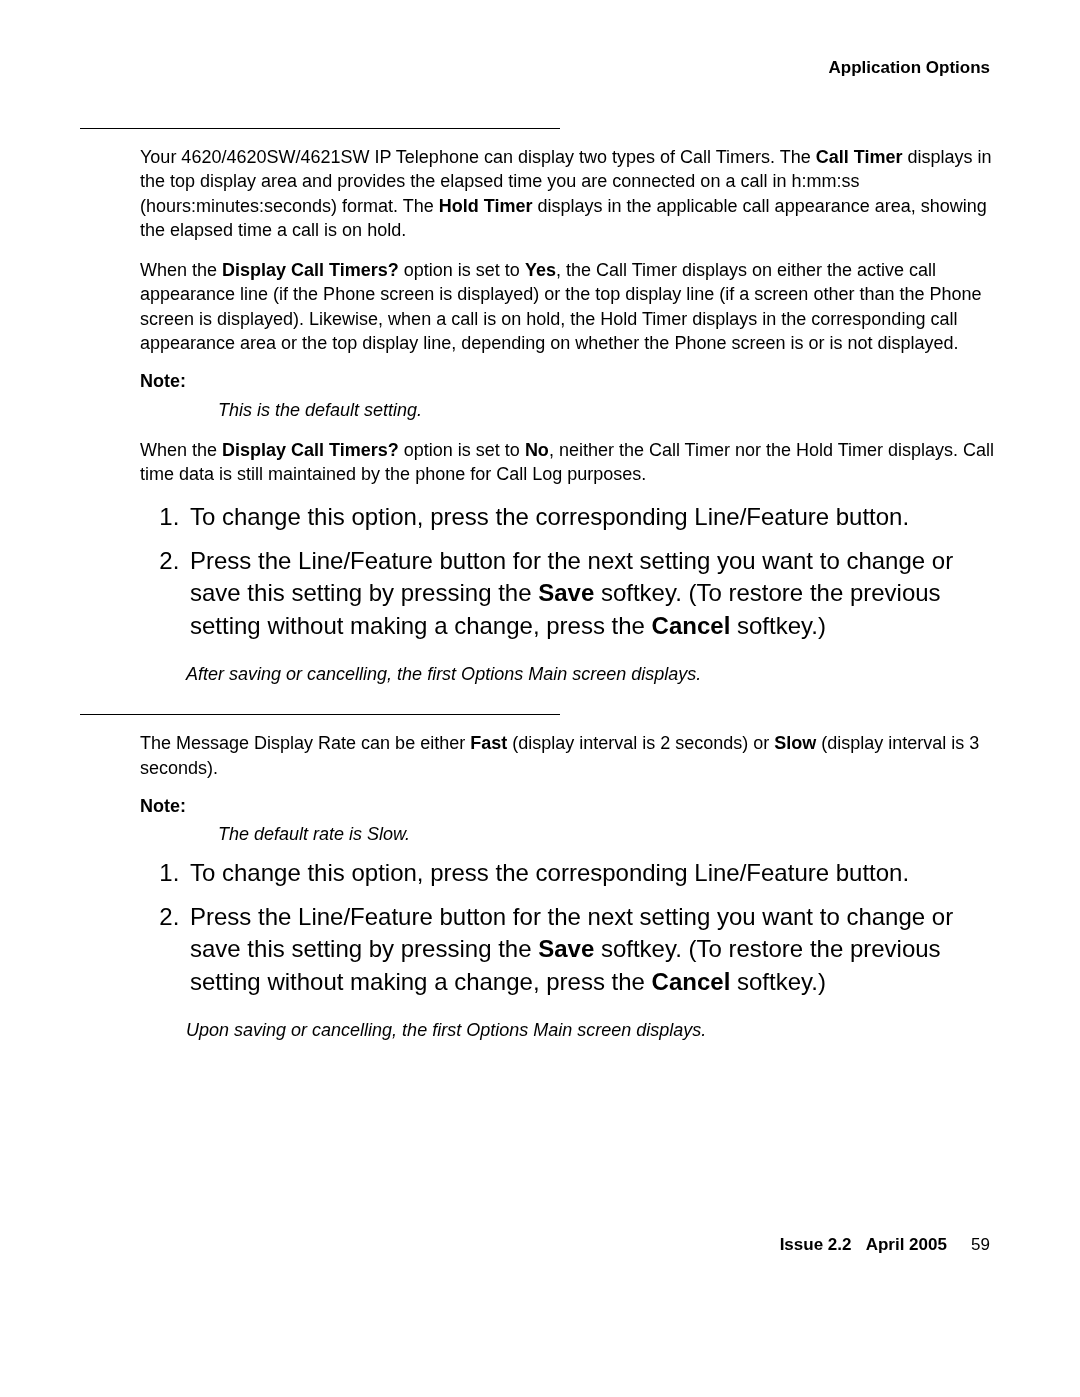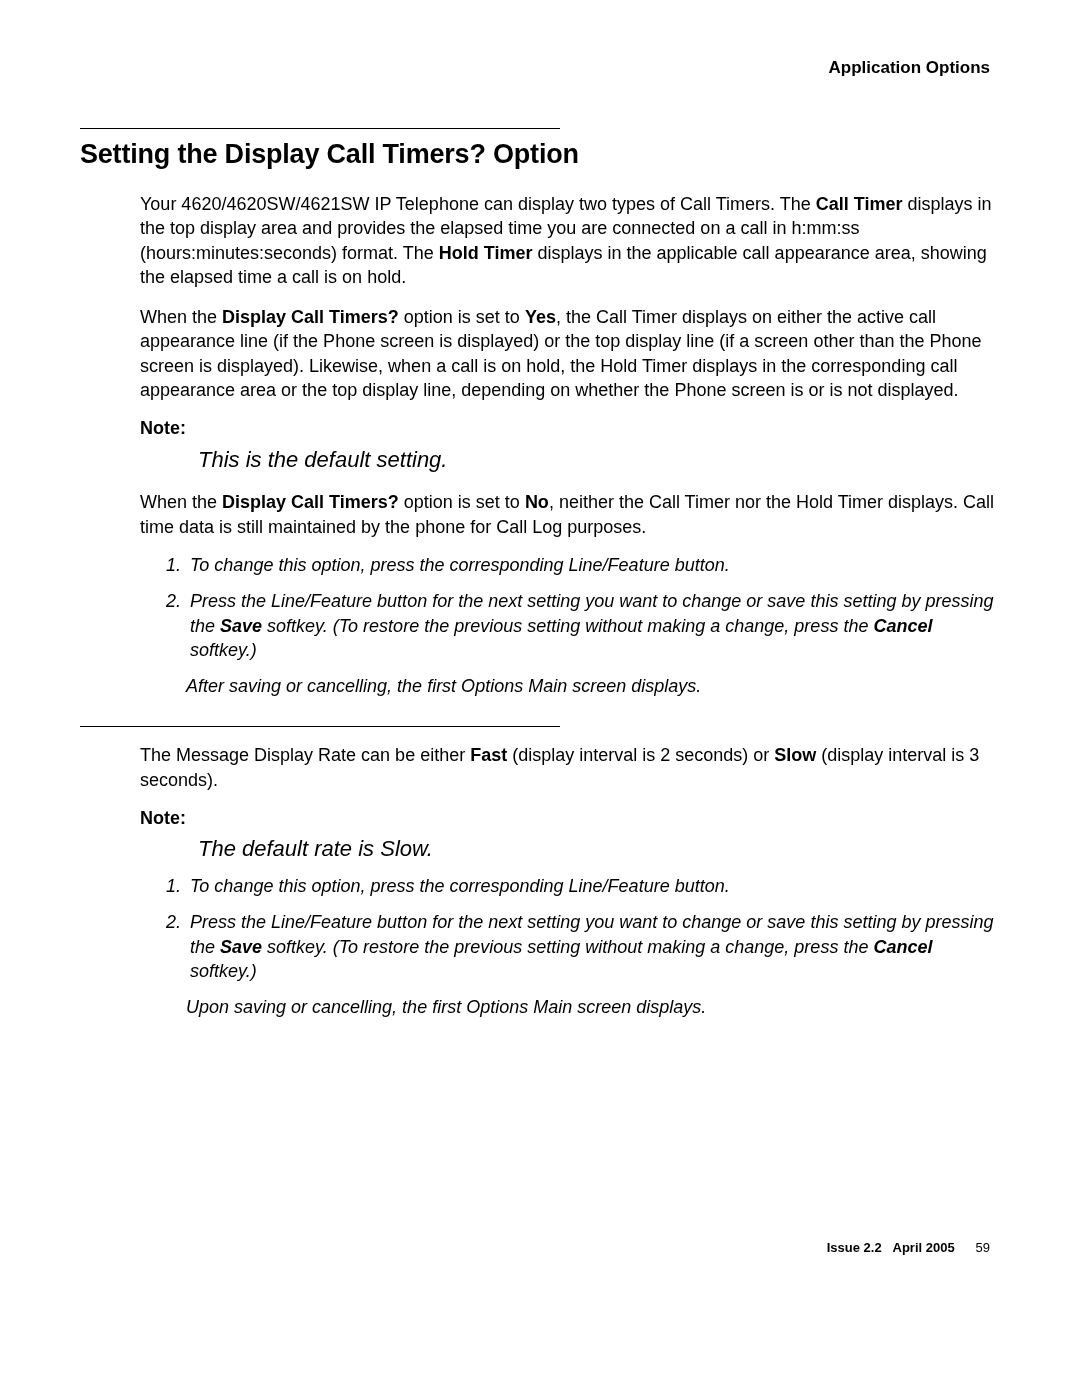--- a/index.html
+++ b/index.html
@@ -43,64 +43,62 @@
   .para {
     margin: 16px 0 14px 0;
   }
   .note-label {
     font-weight: bold;
     margin-bottom: 4px;
     font-size: 18px;
   }
   .note-text {
     font-style: italic;
-    margin-left: 58px;
+    margin-left: 78px;
     margin-bottom: 10px;
-    font-size: 22px;
+    font-size: 18px;
   }
   ol.steps {
     margin: 0 0 6px 0;
     padding-left: 46px;
-    font-size: 18px;
+    font-size: 24px;
     line-height: 1.35;
-    font-style: italic;
   }
   ol.steps li {
     margin-bottom: 12px;
     padding-left: 4px;
   }
   .step-italic {
     font-style: italic;
     margin-left: 46px;
-    margin-top: 4px;
+    margin-top: 20px;
     margin-bottom: 28px;
     font-size: 18px;
   }
   .footer {
     position: absolute;
     bottom: 48px;
     right: 90px;
-    font-size: 13px;
+    font-size: 17px;
     font-weight: bold;
   }
   .footer .pagenum {
     font-weight: normal;
     margin-left: 10px;
   }
   b { font-weight: bold; }
 </style>
 </head>
 <body>
 
 <div class="page">
 
   <div class="header-right">Application Options</div>
 
   <hr class="section-rule">
-  <h2 class="section-heading">Setting the Display Call Timers? Option</h2>
 
   <div class="body-block">
     <p class="para">
       <span>Your 4620/4620SW/4621SW IP Telephone can display two types of Call Timers. The </span><b>Call Timer</b><span> displays in the top display area and provides the elapsed time you are connected on a call in h:mm:ss (hours:minutes:seconds) format. The </span><b>Hold Timer</b><span> displays in the applicable call appearance area, showing the elapsed time a call is on hold.</span>
     </p>
 
     <p class="para">
       <span>When the </span><b>Display Call Timers?</b><span> option is set to </span><b>Yes</b><span>, the Call Timer displays on either the active call appearance line (if the Phone screen is displayed) or the top display line (if a screen other than the Phone screen is displayed). Likewise, when a call is on hold, the Hold Timer displays in the corresponding call appearance area or the top display line, depending on whether the Phone screen is or is not displayed.</span>
     </p>
 

